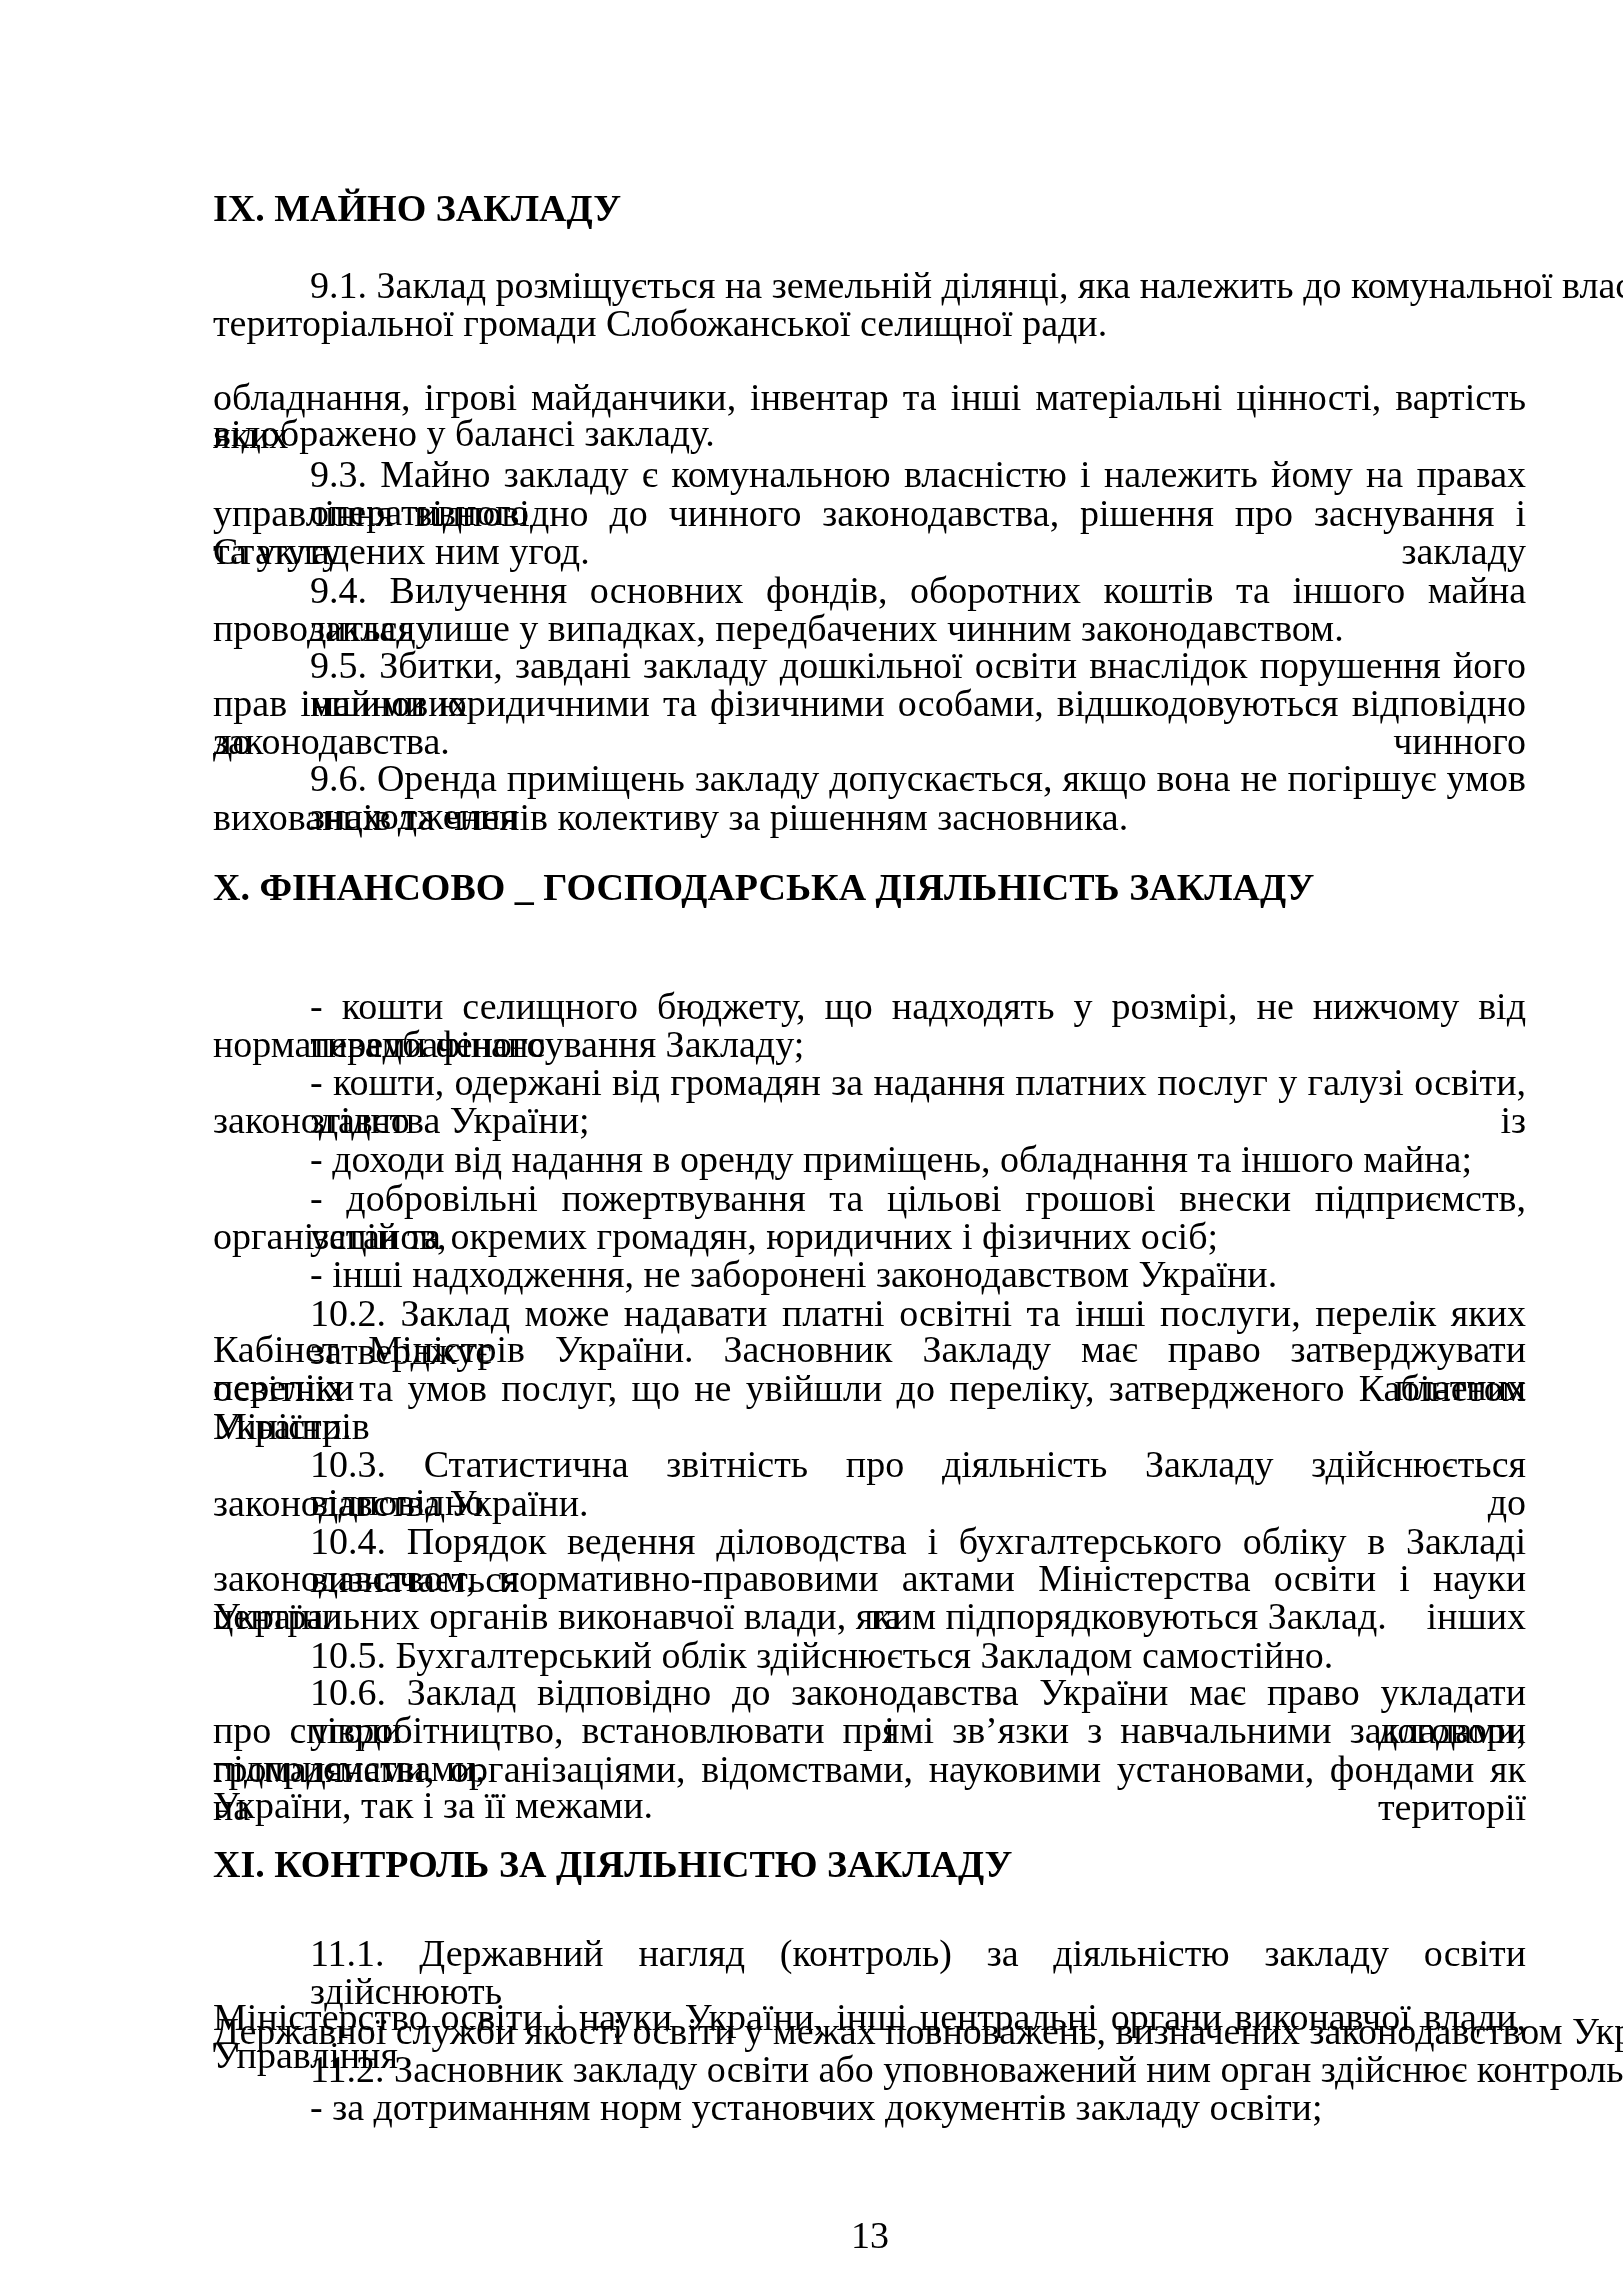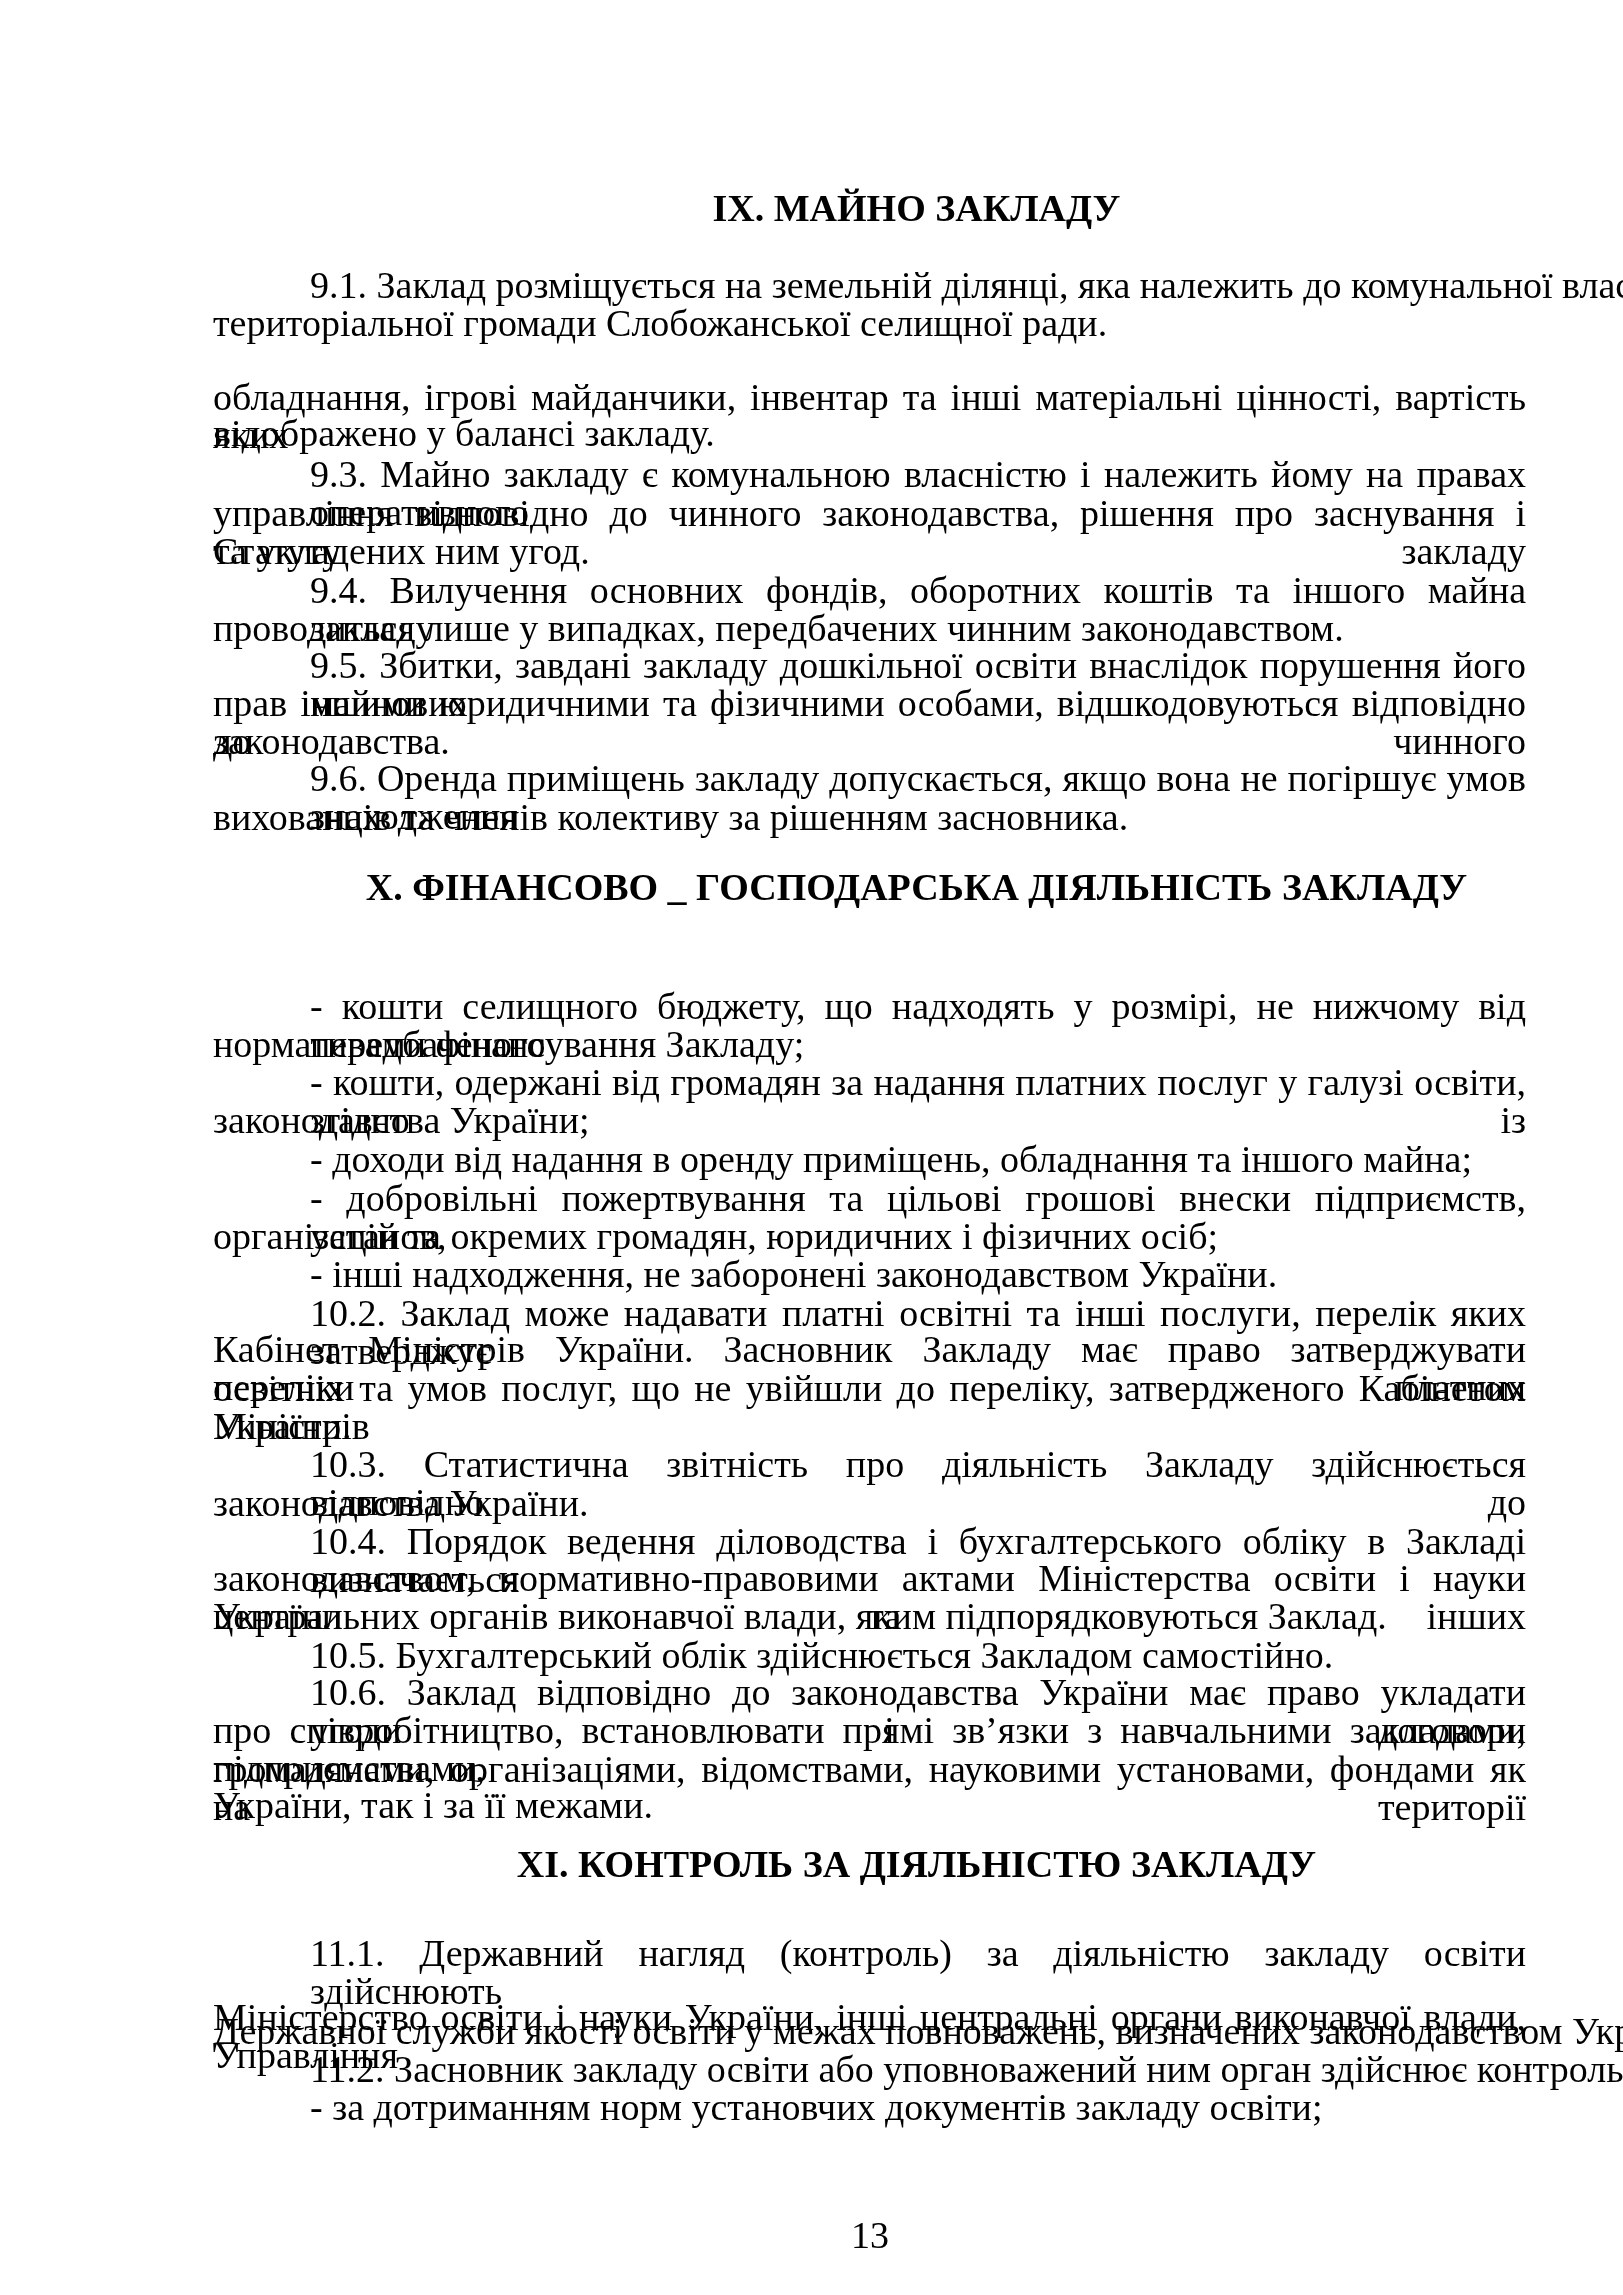--- a/index.html
+++ b/index.html
@@ -4,21 +4,21 @@
 <style>
   html, body { margin: 0; padding: 0; background: #ffffff; }
   body { width: 1623px; height: 2295px; position: relative; overflow: hidden; }
   .page { position: absolute; left: 0; top: 0; width: 1623px; height: 2295px; background: #ffffff; color: #000000;
           font-family: "Liberation Serif", "DejaVu Serif", serif; }
   .ln { position: absolute; left: 213px; width: 1313px; height: 38px; line-height: 38px; font-size: 38px;
         white-space: nowrap; overflow: visible; text-align: left; }
   .ln.ind { left: 310px; width: 1216px; }
   .ln.j { text-align: justify; text-align-last: justify; white-space: normal; }
   .hd { position: absolute; left: 213px; width: 1407px; height: 38px; line-height: 38px; font-size: 38px;
-        font-weight: bold; text-align: center; white-space: nowrap; }
+        font-weight: bold; white-space: nowrap; }
   .pgnum { position: absolute; left: 811px; width: 118px; top: 2216px; height: 38px; line-height: 38px;
            font-size: 38px; text-align: center; }
 </style>
 </head>
 <body>
 
 <div class="page">
 
   <div class="hd" style="top:189px">IX.  МАЙНО ЗАКЛАДУ</div>
   <div class="ln ind" style="top:266px">9.1. Заклад розміщується на земельній ділянці, яка належить до комунальної власності</div>

